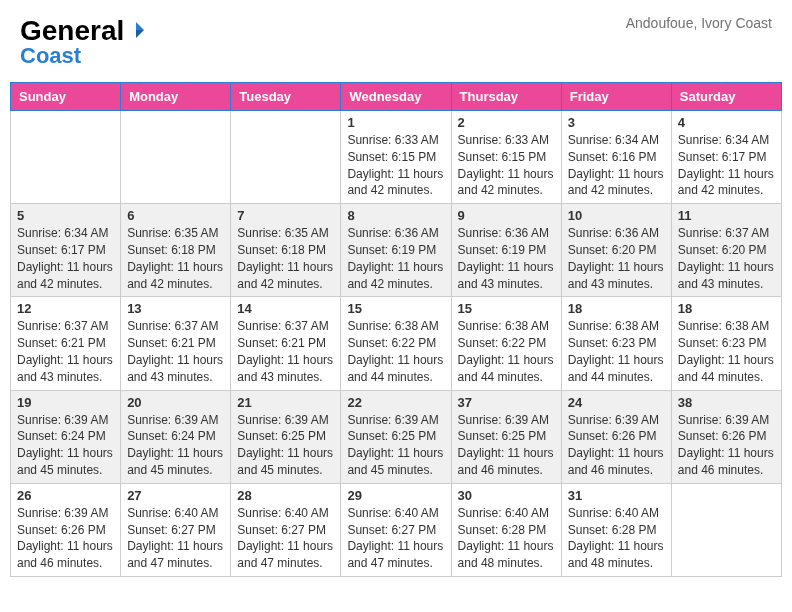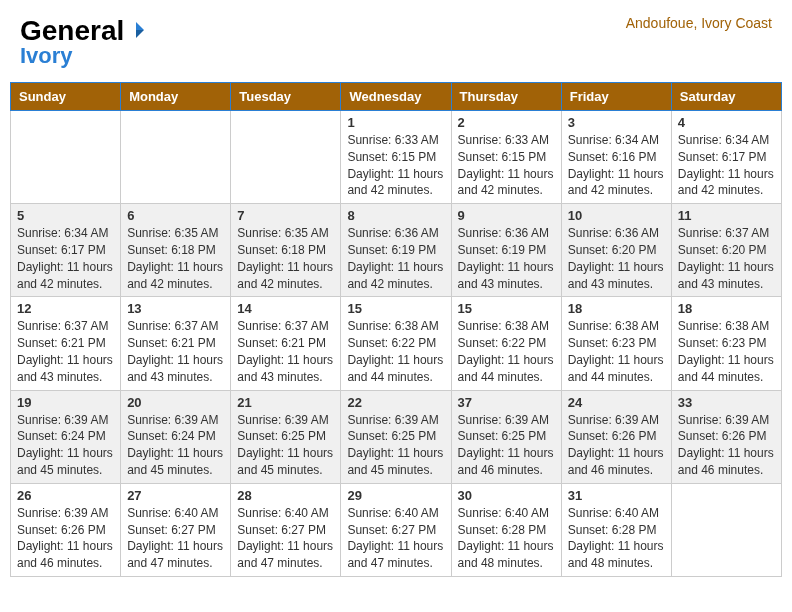--- a/index.html
+++ b/index.html
@@ -26,29 +26,29 @@
       text-align: right;
     }
     .month-title {
       font-size: 32px;
       font-weight: bold;
       color: #333;
       line-height: 1.1;
     }
     .subtitle {
       font-size: 14px;
-      color: #a16207;
+      color: #737373;
     }
     .calendar {
       width: 100%;
       border-collapse: collapse;
       border: 1px solid #ccc;
     }
     .calendar th {
-      background-color: #a16207;
+      background-color: #ec4899;
       color: #fff;
       text-align: left;
       padding: 6px 8px;
       font-size: 13px;
       font-weight: bold;
       border: 1px solid #2a7fd4;
     }
     .calendar td {
       border: 1px solid #ccc;
       vertical-align: top;
@@ -83,21 +83,21 @@
 
 <div class="header">
   <div class="logo">
     <div style="display:flex; align-items:center;">
       <span style="font-size:28px; font-weight:bold; color:#000000;">General</span>
       <svg width="20" height="20" viewBox="0 0 20 20" style="margin-left:2px; margin-bottom:2px;">
         <polygon points="10,2 18,10 10,10" fill="#2a7fd4"></polygon>
         <polygon points="10,10 18,10 10,18" fill="#1a5fa0"></polygon>
       </svg>
     </div>
-    <span style="font-size:22px; font-weight:bold; color:#2a7fd4; margin-top:-4px;">Ivory</span>
+    <span style="font-size:22px; font-weight:bold; color:#2a7fd4; margin-top:-4px;">Coast</span>
   </div>
   <div class="title-section">
     <div class="subtitle">Andoufoue, Ivory Coast</div>
   </div>
 </div>
 
 <table class="calendar">
   <thead>
     <tr>
     <th>Sunday</th>
@@ -258,21 +258,21 @@
 Sunset: 6:25 PM
 Daylight: 11 hours and 46 minutes.</div>
         </td>
         <td>
           <div class="day-number">24</div>
           <div class="day-info" style="white-space: pre-line;">Sunrise: 6:39 AM
 Sunset: 6:26 PM
 Daylight: 11 hours and 46 minutes.</div>
         </td>
         <td>
-          <div class="day-number">33</div>
+          <div class="day-number">38</div>
           <div class="day-info" style="white-space: pre-line;">Sunrise: 6:39 AM
 Sunset: 6:26 PM
 Daylight: 11 hours and 46 minutes.</div>
         </td>
       </tr>
       <tr class="row-white">
         <td>
           <div class="day-number">26</div>
           <div class="day-info" style="white-space: pre-line;">Sunrise: 6:39 AM
 Sunset: 6:26 PM

